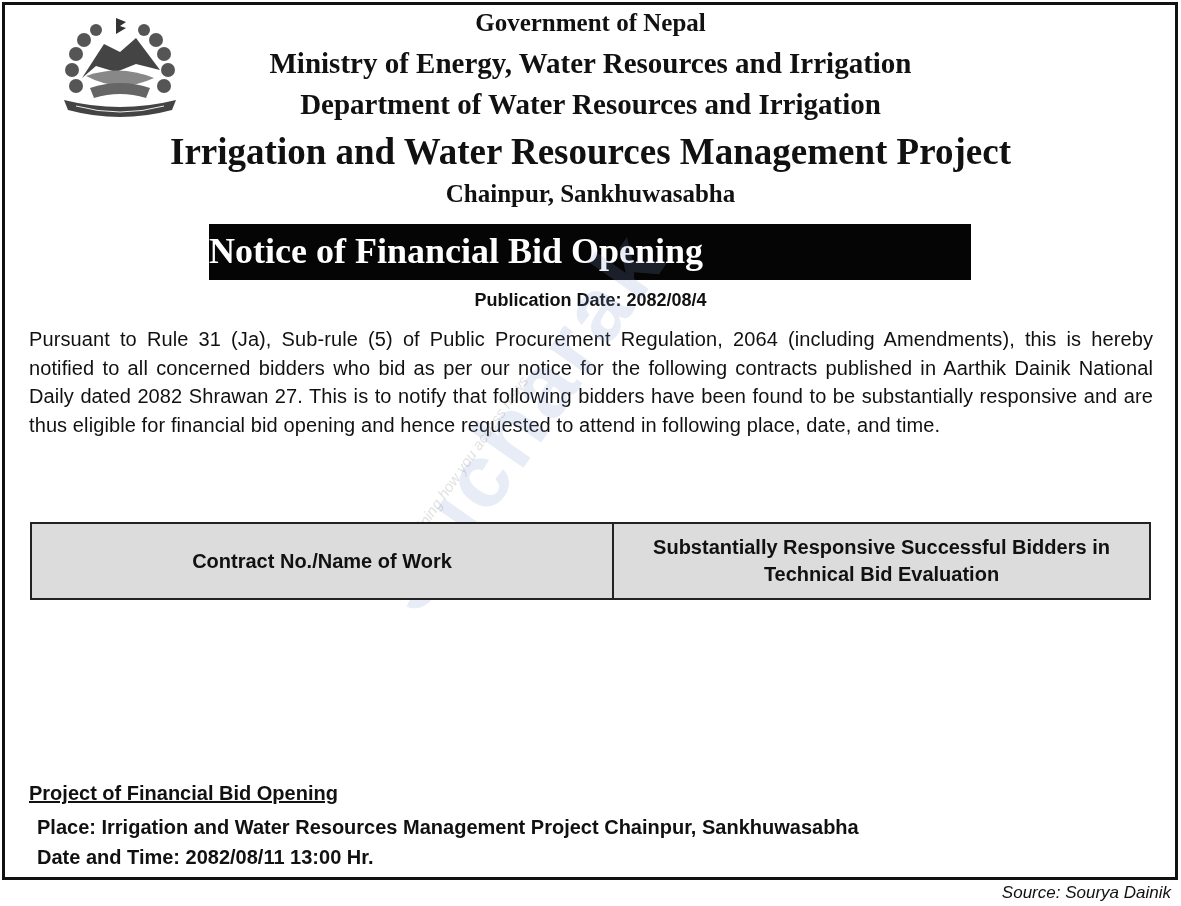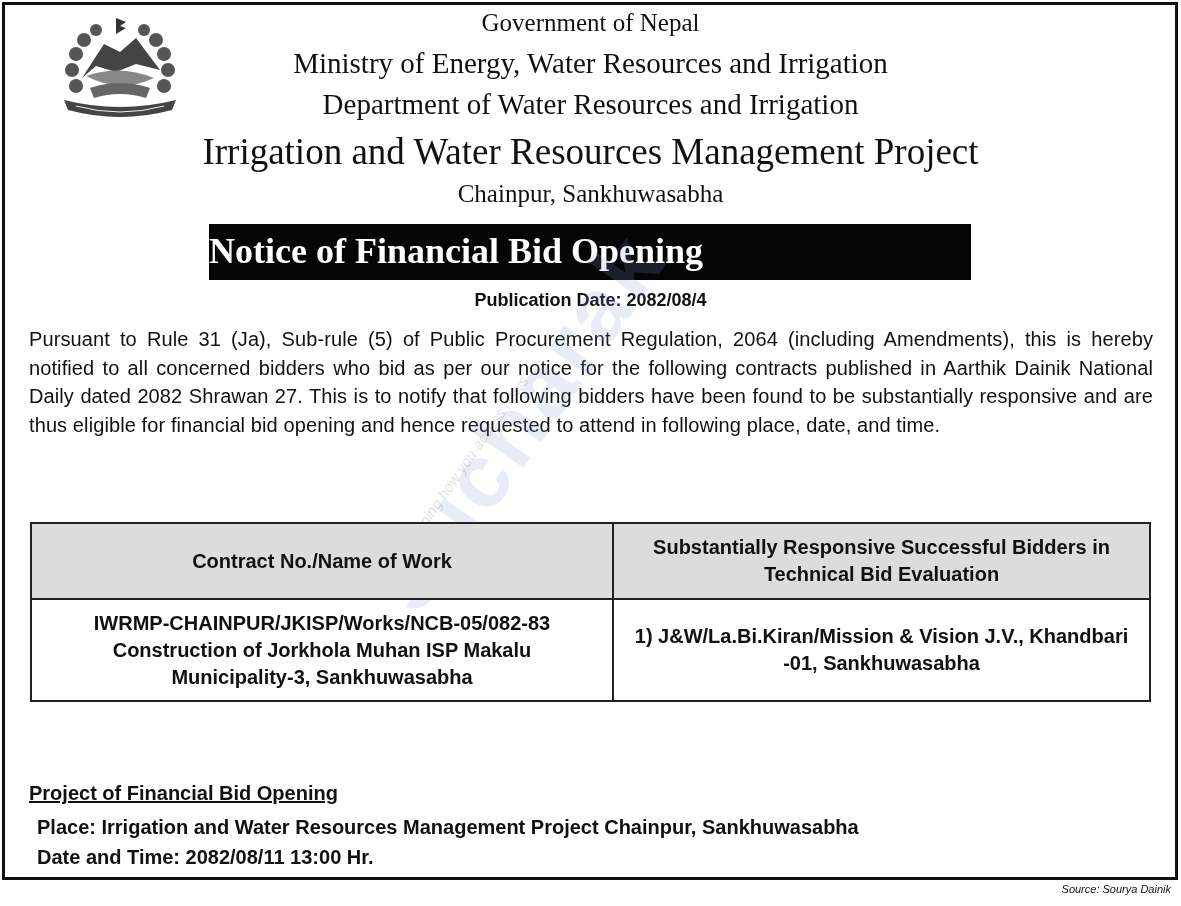--- a/index.html
+++ b/index.html
@@ -1,37 +1,37 @@
 <!DOCTYPE html>
 <html><head>
 <meta charset="utf-8">
 <style>
   html, body { margin: 0; padding: 0; background: #ffffff; }
   body { width: 1181px; height: 906px; position: relative; overflow: hidden; font-family: "Liberation Sans", sans-serif; color: #111; }
   .frame { position: absolute; left: 2px; top: 2px; width: 1170px; height: 872px; border: 3px solid #111; background: #fff; }
   .emblem { position: absolute; left: 56px; top: 14px; width: 128px; height: 112px; }
-  .serif { font-family: "Liberation Serif", serif; font-weight: normal; text-align: center; position: absolute; left: 0; width: 1181px; }
+  .serif { font-family: "Liberation Serif", serif; font-weight: bold; text-align: center; position: absolute; left: 0; width: 1181px; }
   .gov { top: 9px; font-size: 25px; left: 0; width: 1181px; }
   .ministry { top: 47px; font-size: 29px; }
   .dept { top: 88px; font-size: 29px; }
   .project { top: 130px; font-size: 37px; }
   .location { top: 180px; font-size: 25px; }
   .banner { position: absolute; left: 209px; top: 224px; width: 762px; height: 56px; background: #050505; color: #fff; font-family: "Liberation Serif", serif; font-weight: bold; font-size: 36px; text-align: left; line-height: 54px; }
   .pubdate { position: absolute; top: 290px; left: 0; width: 1181px; text-align: center; font-weight: bold; font-size: 18px; }
   .para { position: absolute; left: 29px; top: 325px; width: 1124px; font-size: 20px; line-height: 28.5px; text-align: justify; letter-spacing: 0.1px; }
   table.bids { position: absolute; left: 30px; top: 478px; width: 1121px; border-collapse: collapse; font-size: 20px; font-weight: bold; text-align: center; margin-top: 44px; }
   table.bids th, table.bids td { border: 2px solid #222; padding: 0 18px; line-height: 27px; vertical-align: middle; }
   table.bids th { background: #dcdcdc; height: 74px; }
   table.bids td { height: 100px; }
   table.bids col.c1 { width: 582px; }
   .details-h { position: absolute; left: 29px; top: 782px; font-size: 20px; font-weight: bold; text-decoration: underline; }
   .details-l { position: absolute; left: 37px; font-size: 20px; font-weight: bold; }
   .place { top: 816px; }
   .datetime { top: 846px; }
-  .source { position: absolute; right: 10px; top: 883px; font-size: 11px; font-style: italic; color: #111; }
+  .source { position: absolute; right: 10px; top: 883px; font-size: 17px; font-style: italic; color: #111; }
   .wm { position: absolute; font-weight: bold; color: rgba(120,150,205,0.18); transform: rotate(-55deg); font-size: 90px; left: 300px; top: 370px; letter-spacing: 4px; pointer-events: none; }
   .wm2 { position: absolute; color: rgba(120,120,120,0.22); transform: rotate(-55deg); font-size: 15px; left: 350px; top: 460px; font-style: italic; pointer-events: none; }
 </style>
 </head>
 <body>
 
 <div class="frame"></div>
 
 <svg class="emblem" viewBox="0 0 128 112">
   <g fill="#555">
@@ -74,24 +74,20 @@
       <col class="c1">
       <col class="c2">
     </colgroup>
   <thead>
     <tr>
       <th>Contract No./Name of Work</th>
       <th>Substantially Responsive Successful Bidders in Technical Bid Evaluation</th>
     </tr>
   </thead>
   <tbody>
-    <tr>
-      <td>IWRMP-CHAINPUR/JKISP/Works/NCB-05/082-83 Construction of Jorkhola Muhan ISP Makalu Municipality-3, Sankhuwasabha</td>
-      <td>1) J&amp;W/La.Bi.Kiran/Mission &amp; Vision J.V., Khandbari -01, Sankhuwasabha</td>
-    </tr>
   </tbody>
 </table>
 
 <div class="details-h">Project of Financial Bid Opening</div>
 <div class="details-l place">Place: Irrigation and Water Resources Management Project Chainpur, Sankhuwasabha</div>
 <div class="details-l datetime">Date and Time: 2082/08/11 13:00 Hr.</div>
 
 <div class="source">Source: Sourya Dainik</div>
 
 </body></html>

